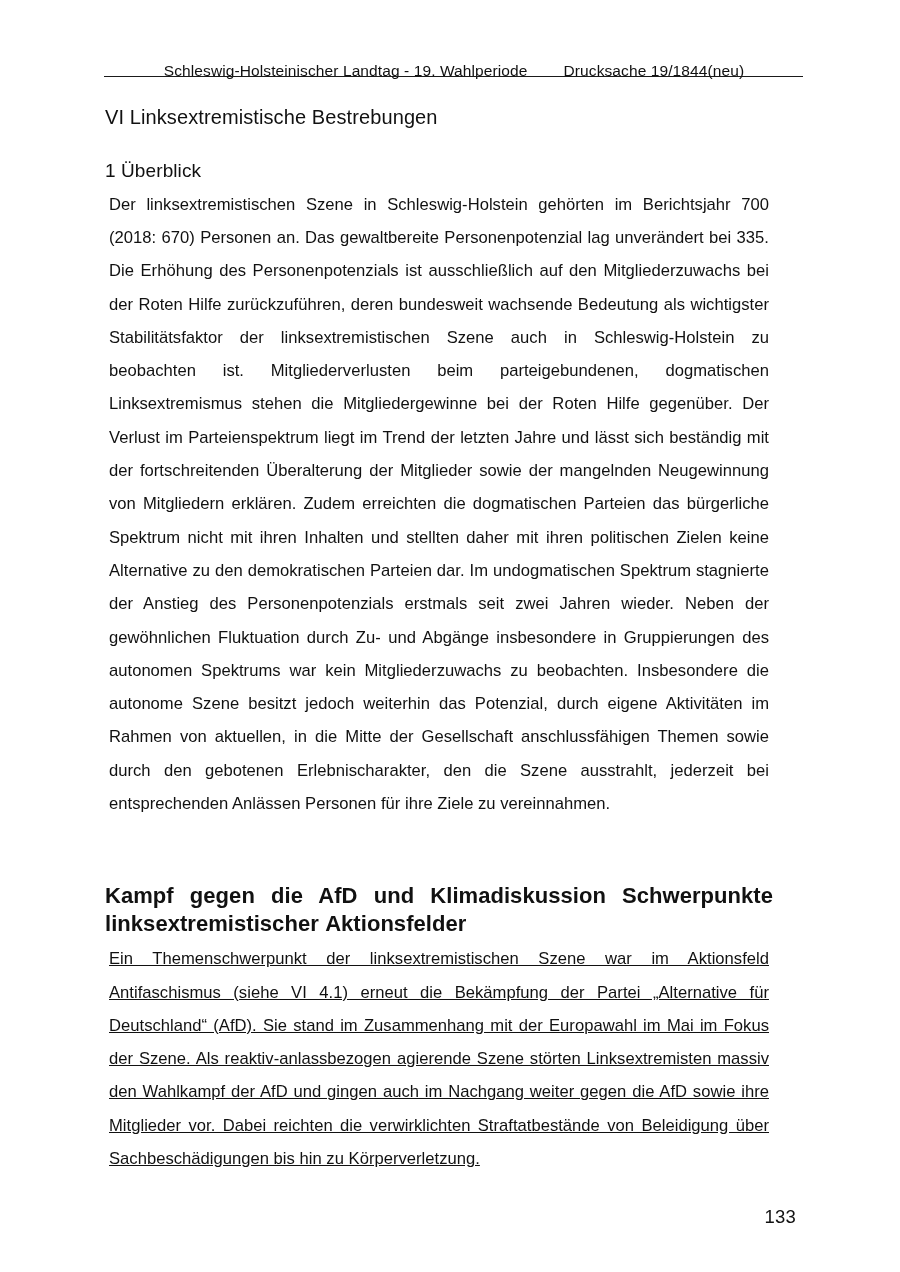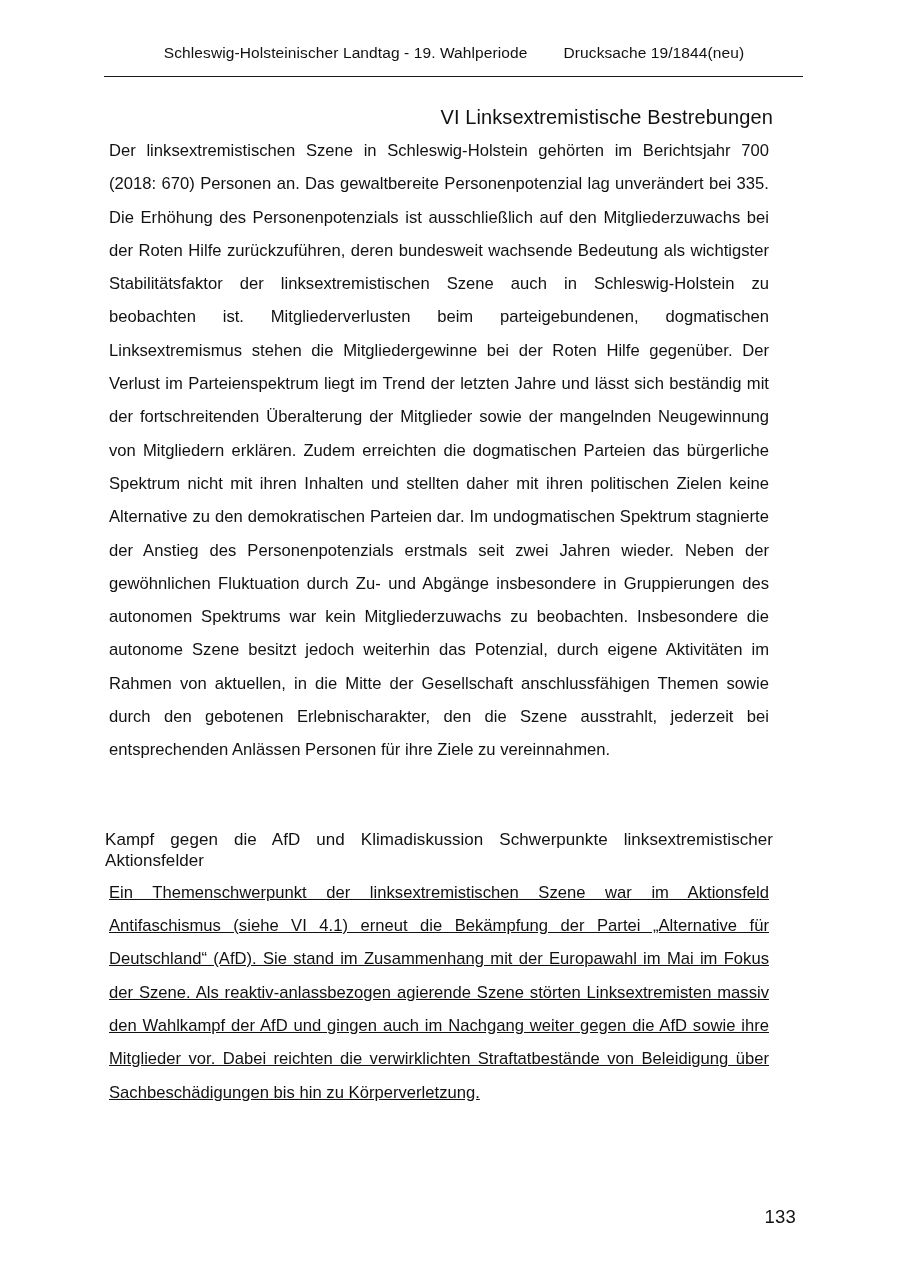--- a/index.html
+++ b/index.html
@@ -20,21 +20,21 @@
     margin: 0 auto;
     background: #ffffff;
     overflow: hidden;
     box-sizing: border-box;
   }
 
   
   .running-head {
     position: absolute;
     left: 104px;
-    top: 44px;
+    top: 62px;
     width: 700px;
     height: 24px;
     display: flex;
     align-items: baseline;
     justify-content: center;
     font-size: 15.5px;
     letter-spacing: 0.1px;
     white-space: nowrap;
   }
   .running-head .rh-left {
@@ -57,35 +57,34 @@
     width: 668px;
   }
 
   h1.chapter-title {
     font-size: 20px;
     font-weight: 400;
     line-height: 1.3;
     margin: 0;
     padding: 0;
     letter-spacing: 0.1px;
-    text-align: right;
   }
 
   h2.section-title {
     font-size: 19px;
     font-weight: 400;
     line-height: 1.3;
     margin: 29px 0 0 0;
     padding: 0;
     letter-spacing: 0.1px;
   }
 
   h2.subsection-title {
-    font-size: 17px;
-    font-weight: 400;
+    font-size: 22px;
+    font-weight: 700;
     line-height: 1.27;
     margin: 0;
     padding: 0;
     text-align: justify;
     text-align-last: left;
     letter-spacing: 0.05px;
     word-spacing: 1px;
   }
   .subsection-block {
     margin-top: 62px;
@@ -128,20 +127,21 @@
     <span class="rh-left">Schleswig-Holsteinischer Landtag - 19. Wahlperiode</span>
     <span class="rh-right">Drucksache 19/1844(neu)</span>
   </div>
 
   <div class="head-rule"></div>
 
   <div class="content">
 
     <h1 class="chapter-title">VI Linksextremistische Bestrebungen</h1>
 
+    <h2 class="section-title">1 Überblick</h2>
 
     <p class="body-text para-overview">Der linksextremistischen Szene in Schleswig-Holstein gehörten im Berichtsjahr 700 (2018: 670) Personen an. Das gewaltbereite Personenpotenzial lag unverändert bei 335. Die Erhöhung des Personenpotenzials ist ausschließlich auf den Mitgliederzuwachs bei der Roten Hilfe zurückzuführen, deren bundesweit wachsende Bedeutung als wichtigster Stabilitätsfaktor der linksextremistischen Szene auch in Schleswig-Holstein zu beobachten ist. Mitgliederverlusten beim parteigebundenen, dogmatischen Linksextremismus stehen die Mitgliedergewinne bei der Roten Hilfe gegenüber. Der Verlust im Parteienspektrum liegt im Trend der letzten Jahre und lässt sich beständig mit der fortschreitenden Überalterung der Mitglieder sowie der mangelnden Neugewinnung von Mitgliedern erklären. Zudem erreichten die dogmatischen Parteien das bürgerliche Spektrum nicht mit ihren Inhalten und stellten daher mit ihren politischen Zielen keine Alternative zu den demokratischen Parteien dar. Im undogmatischen Spektrum stagnierte der Anstieg des Personenpotenzials erstmals seit zwei Jahren wieder. Neben der gewöhnlichen Fluktuation durch Zu- und Abgänge insbesondere in Gruppierungen des autonomen Spektrums war kein Mitgliederzuwachs zu beobachten. Insbesondere die autonome Szene besitzt jedoch weiterhin das Potenzial, durch eigene Aktivitäten im Rahmen von aktuellen, in die Mitte der Gesellschaft anschlussfähigen Themen sowie durch den gebotenen Erlebnischarakter, den die Szene ausstrahlt, jederzeit bei entsprechenden Anlässen Personen für ihre Ziele zu vereinnahmen.</p>
 
     <div class="subsection-block">
       <h2 class="subsection-title">Kampf gegen die AfD und Klimadiskussion Schwerpunkte linksextremistischer Aktionsfelder</h2>
 
       <p class="body-text para-afd">Ein Themenschwerpunkt der linksextremistischen Szene war im Aktionsfeld Antifaschismus (siehe VI 4.1) erneut die Bekämpfung der Partei „Alternative für Deutschland“ (AfD). Sie stand im Zusammenhang mit der Europawahl im Mai im Fokus der Szene. Als reaktiv-anlassbezogen agierende Szene störten Linksextremisten massiv den Wahlkampf der AfD und gingen auch im Nachgang weiter gegen die AfD sowie ihre Mitglieder vor. Dabei reichten die verwirklichten Straftatbestände von Beleidigung über Sachbeschädigungen bis hin zu Körperverletzung.</p>
     </div>
 
   </div>

